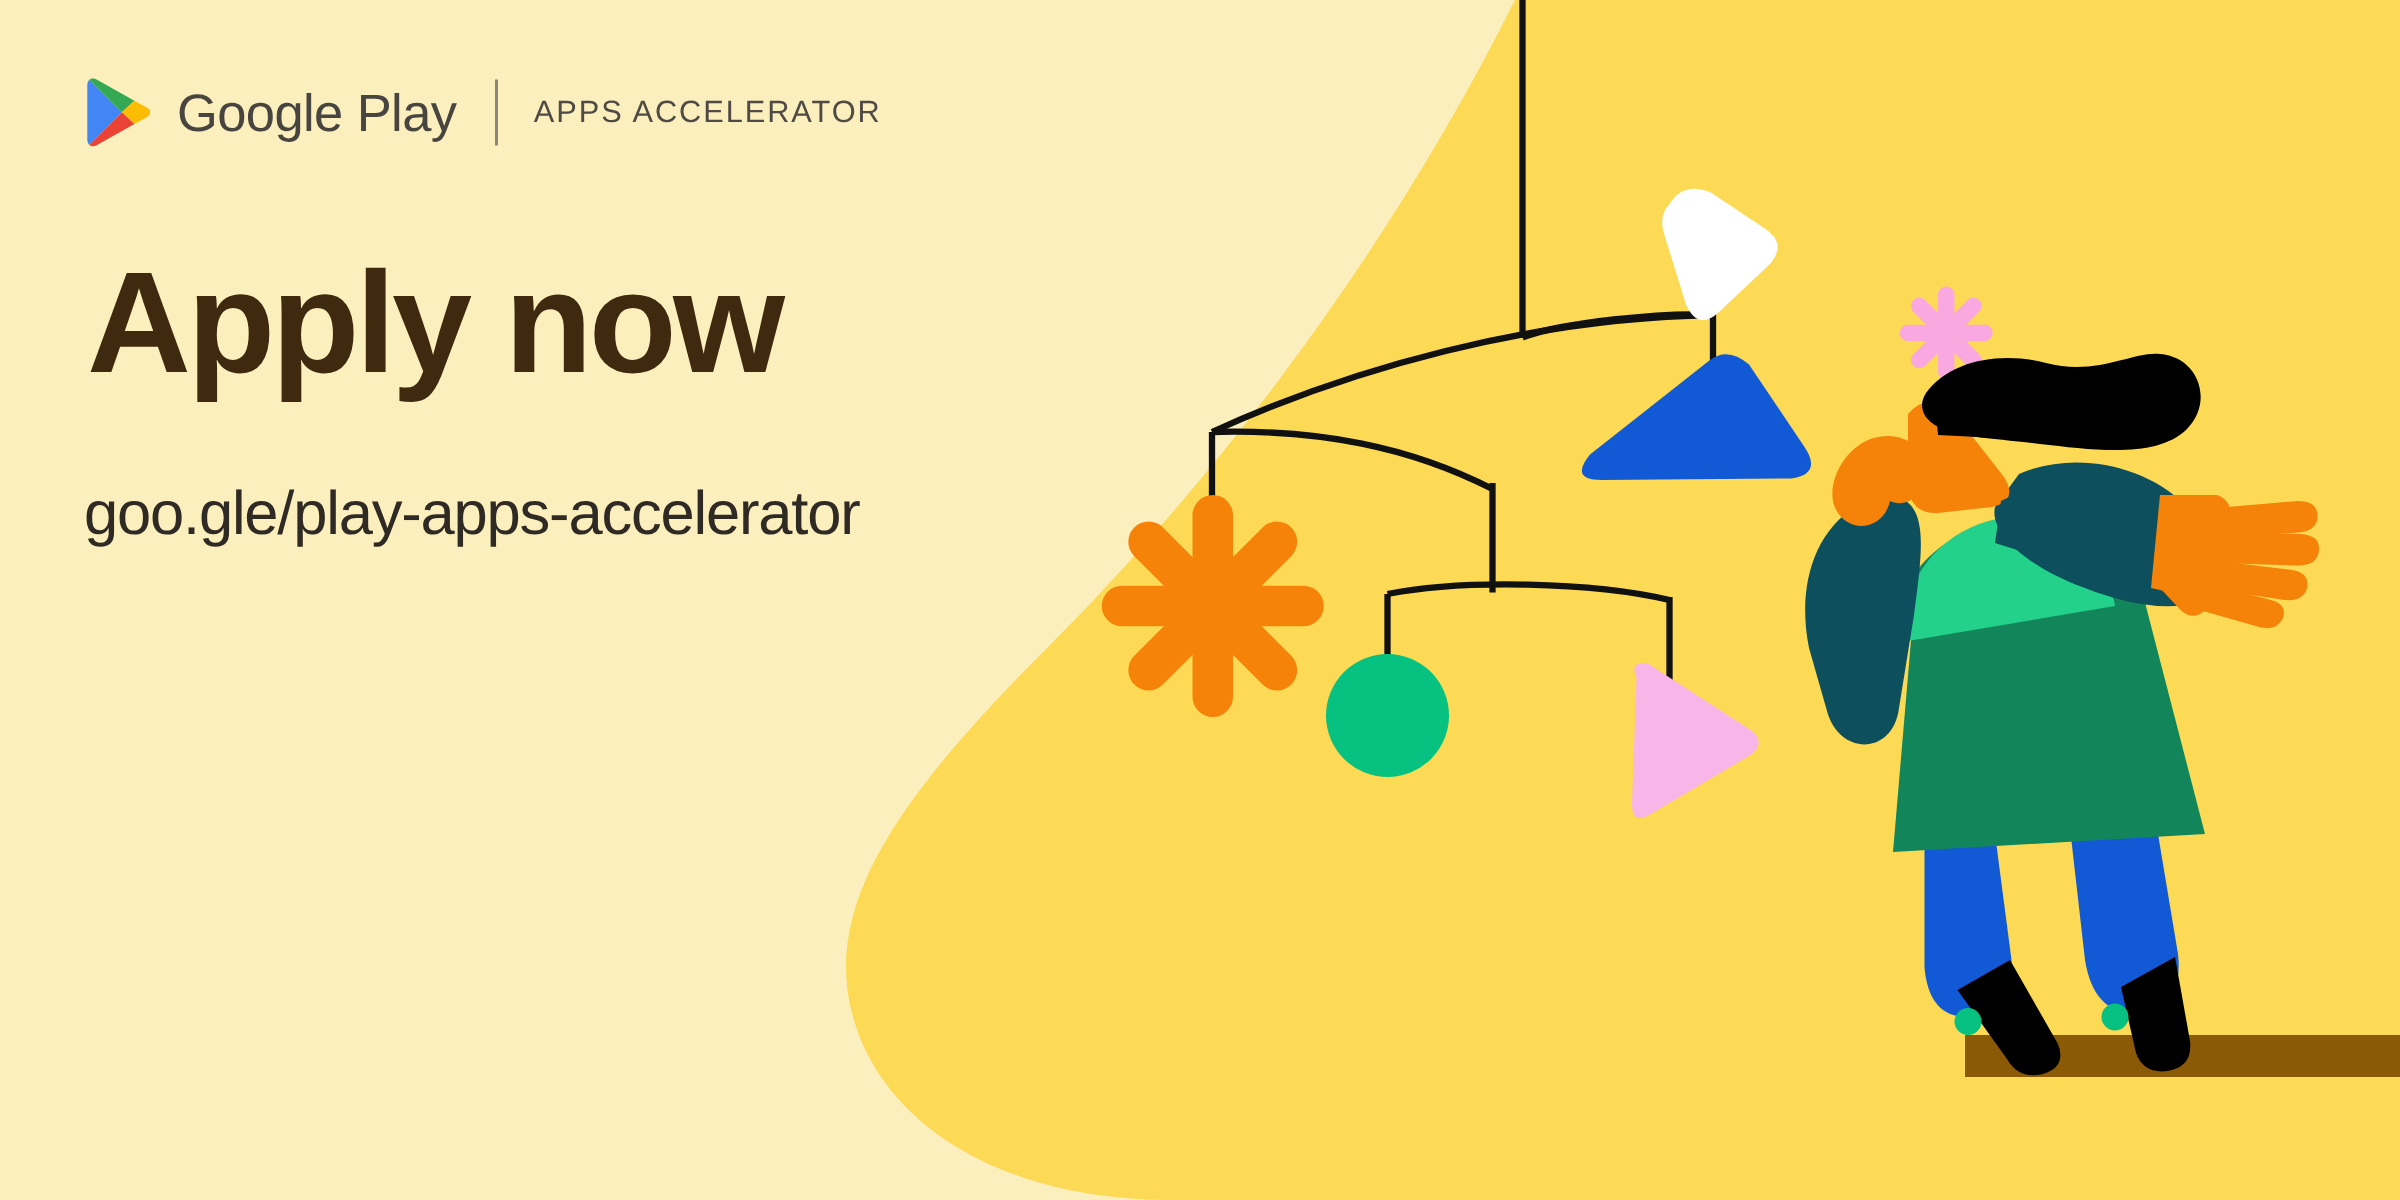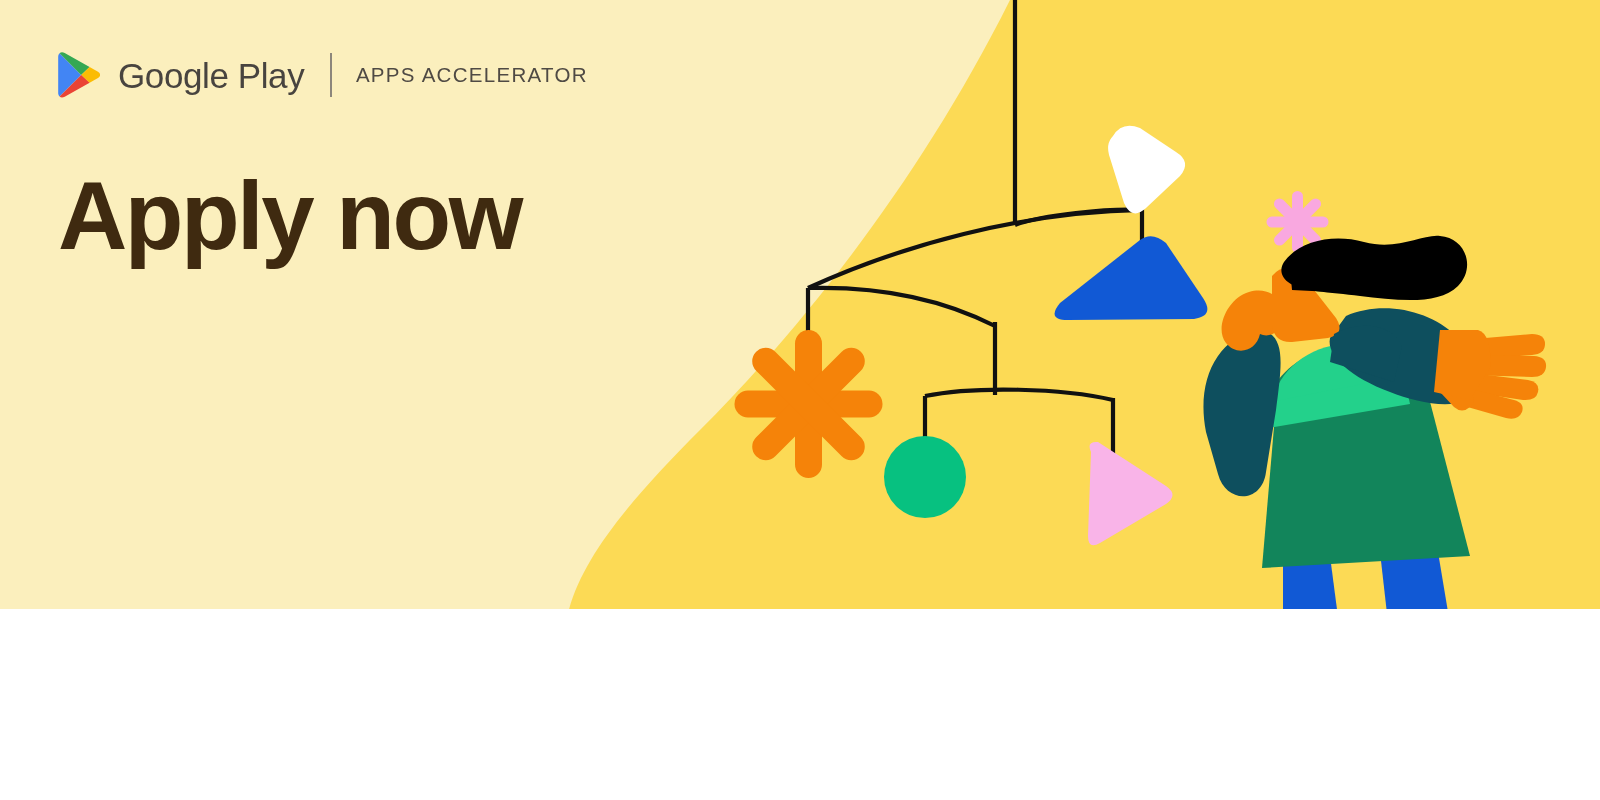--- a/index.html
+++ b/index.html
@@ -8,21 +8,21 @@
     padding: 0;
     background: #ffffff;
   }
   body {
     font-family: "Liberation Sans", sans-serif;
   }
 
   .banner {
     position: relative;
     width: 1600px;
-    height: 609px;
+    height: 800px;
     overflow: hidden;
     background: #FBEFBD;
   }
 
   
   .bg-art {
     position: absolute;
     inset: 0;
     width: 1600px;
     height: 800px;
@@ -274,15 +274,16 @@
         <path d="M31.6 15.1 L40.0 19.8 C42.9 21.5 42.9 24.3 40.0 26.0 L31.6 30.7 L23.2 22.9 Z" fill="#FBBC04"></path>
         <path d="M23.2 22.9 L31.6 30.7 L6.7 44.7 C4.7 45.9 2.8 45.7 1.6 44.6 Z" fill="#EA4335"></path>
       </svg>
       <span class="logo-wordmark">Google Play</span>
       <span class="logo-divider"></span>
       <span class="logo-sub">APPS ACCELERATOR</span>
     </div>
 
     <h1 class="headline">Apply now</h1>
 
+    <a class="sub-url" href="#">goo.gle/play-apps-accelerator</a>
   </div>
 
 </div>
 
 </body></html>

